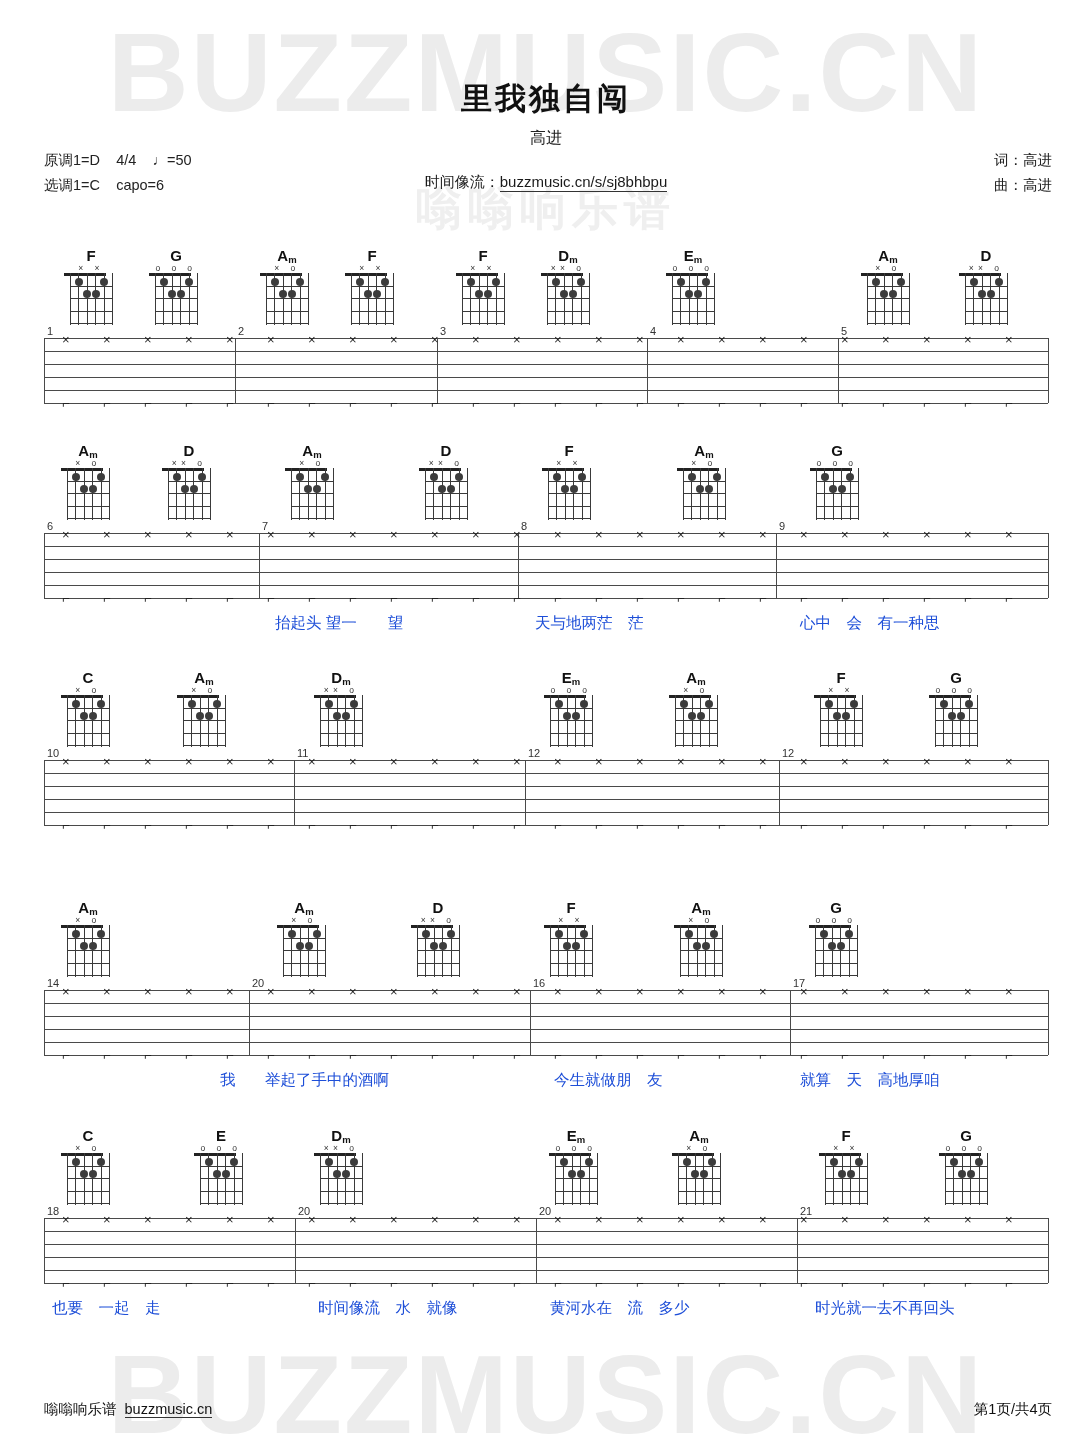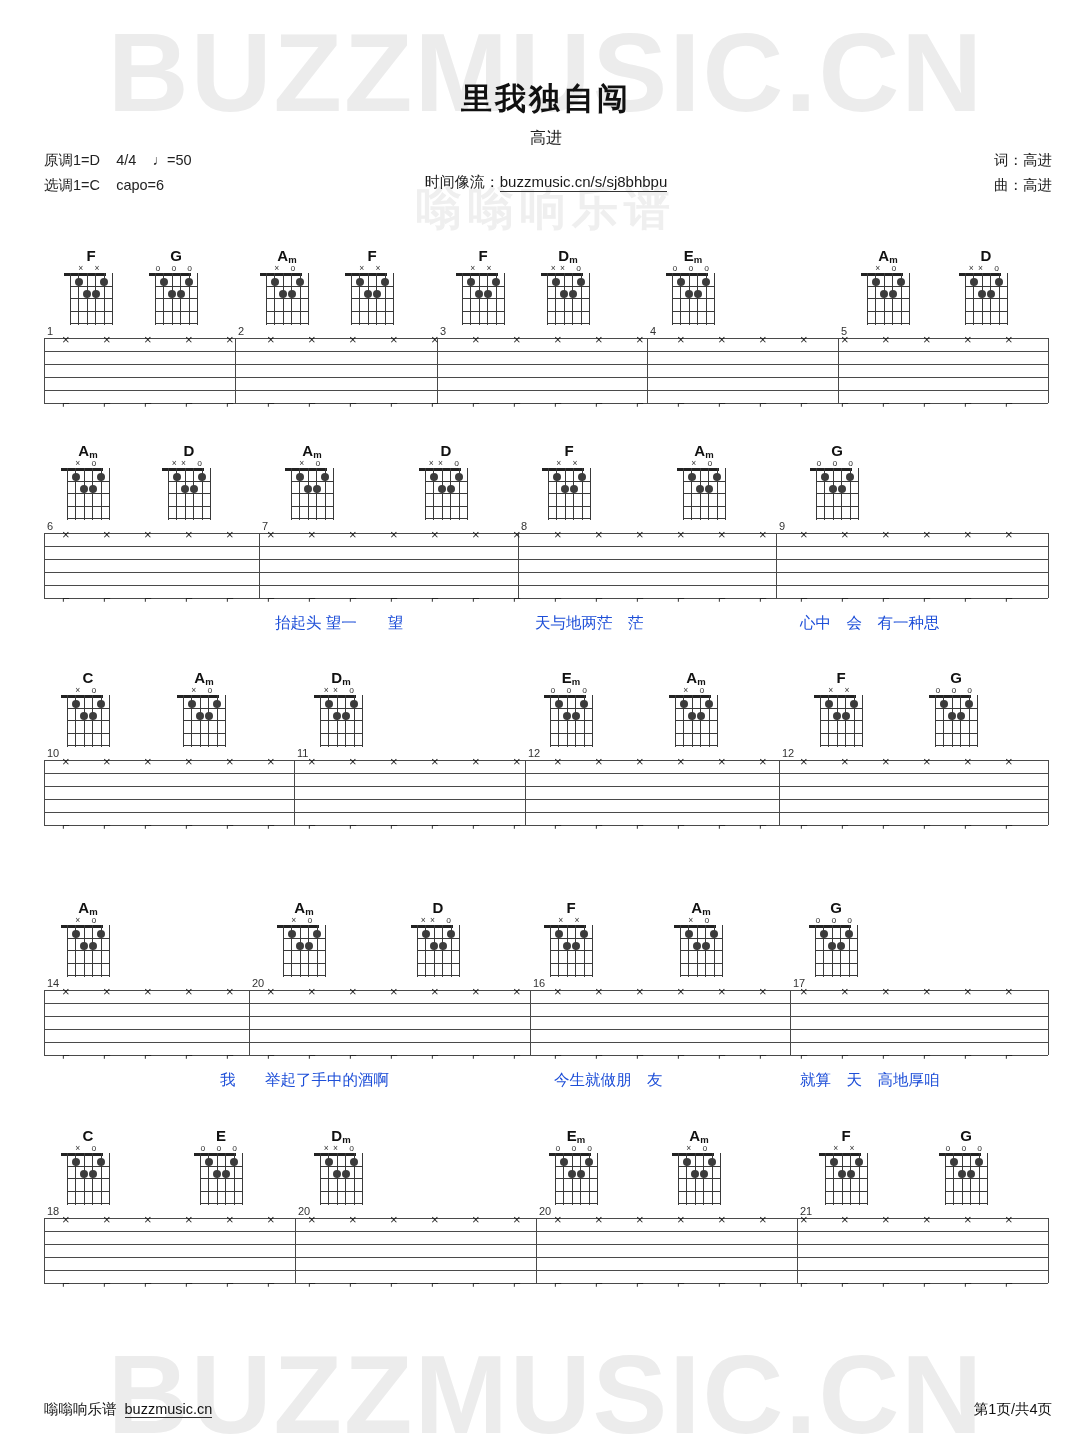--- a/index.html
+++ b/index.html
@@ -1212,20 +1212,26 @@
         <div class="strum" style="left:841px;top:58px">⌐</div>
         <div class="strum" style="left:882px;top:-6px">×</div>
         <div class="strum" style="left:882px;top:58px">⌐</div>
         <div class="strum" style="left:923px;top:-6px">×</div>
         <div class="strum" style="left:923px;top:58px">⌐</div>
         <div class="strum" style="left:964px;top:-6px">×</div>
         <div class="strum" style="left:964px;top:58px">⌐</div>
         <div class="strum" style="left:1005px;top:-6px">×</div>
         <div class="strum" style="left:1005px;top:58px">⌐</div>
       </div>
+      <div class="lyrics">
+        <div class="lyric" style="left:52px">也要　一起　走</div>
+        <div class="lyric" style="left:318px">时间像流　水　就像</div>
+        <div class="lyric" style="left:550px">黄河水在　流　多少</div>
+        <div class="lyric" style="left:815px">时光就一去不再回头</div>
+      </div>
     </div>
   </div>
 
 <div class="footer">
   <div class="fl">
     <span>嗡嗡响乐谱</span><span class="site">buzzmusic.cn</span>
   </div>
   <div class="fr">第1页/共4页</div>
 </div>
 

